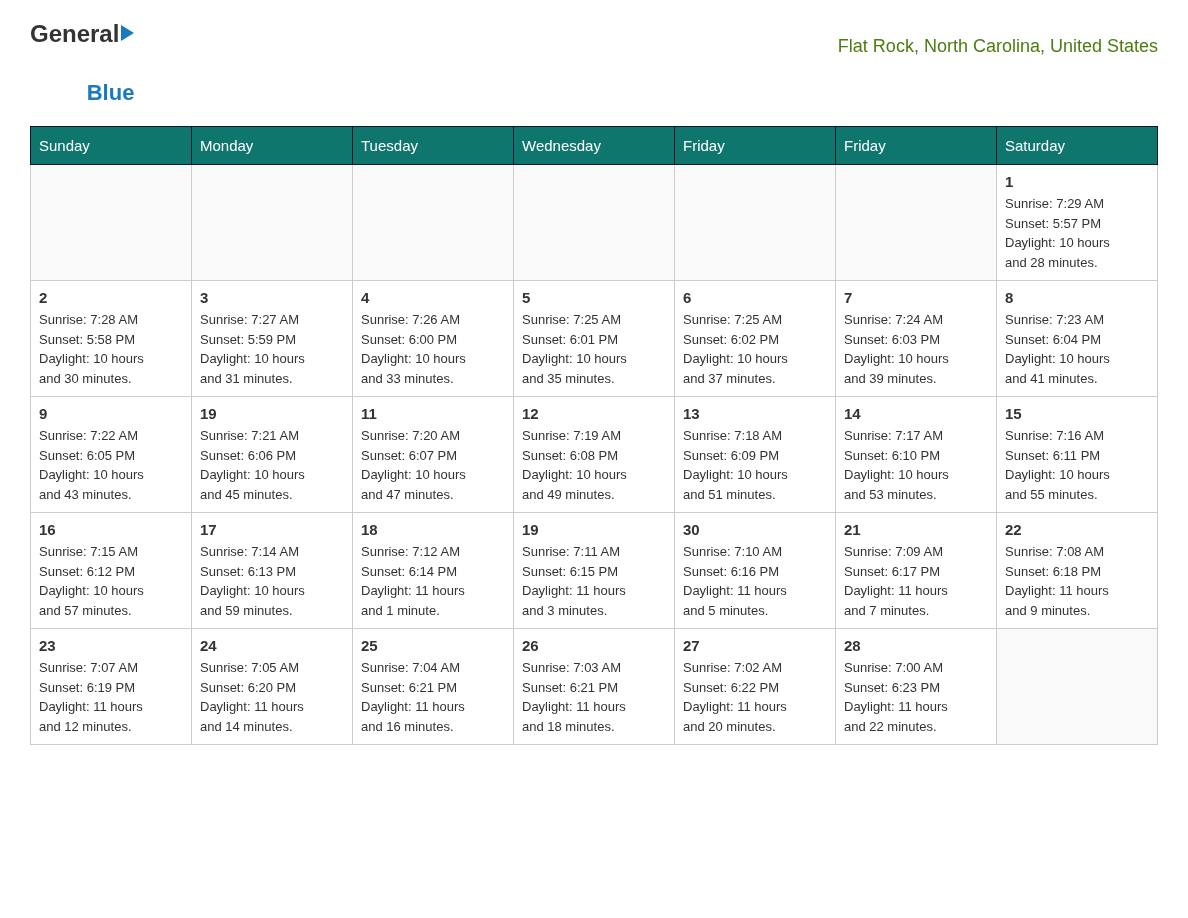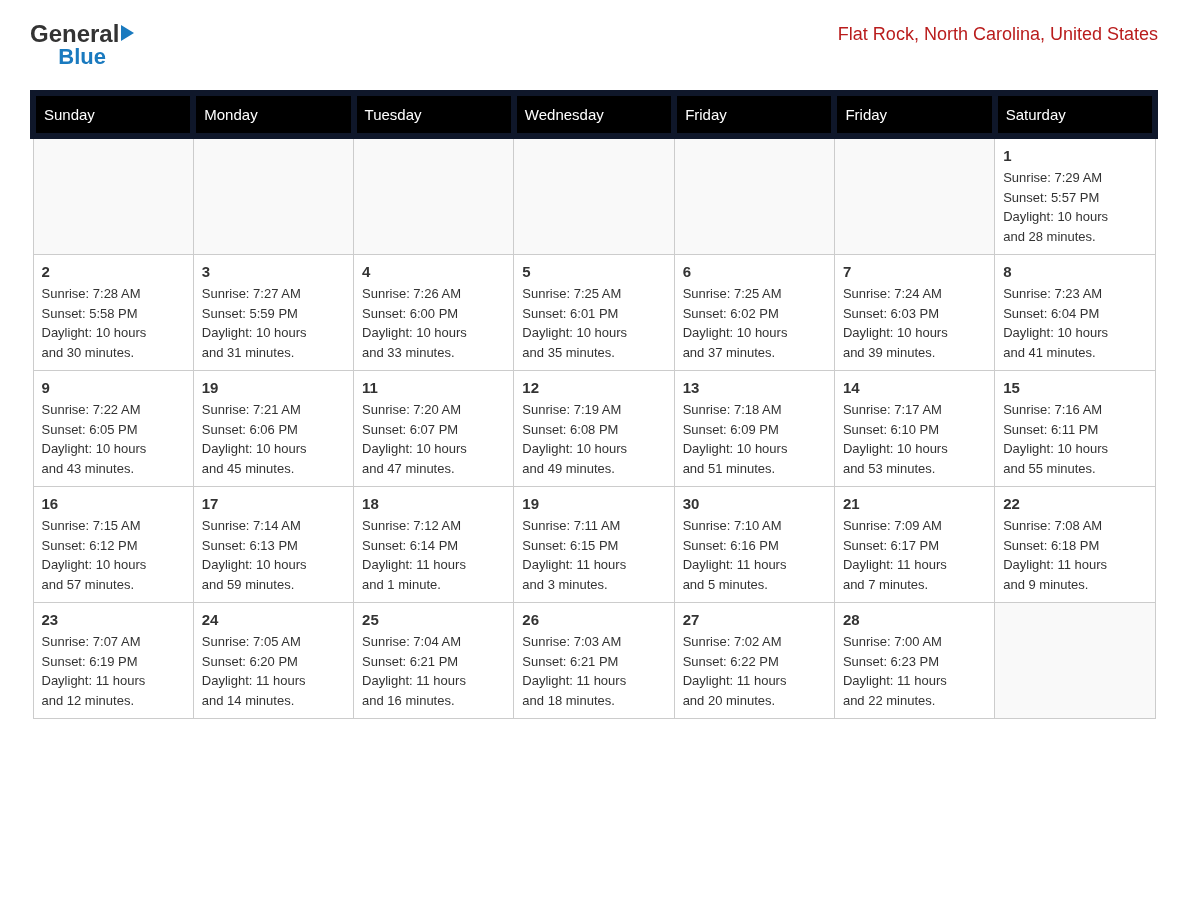--- a/index.html
+++ b/index.html
@@ -11,55 +11,56 @@
     }
     .header {
       display: flex;
       justify-content: space-between;
       align-items: flex-start;
       margin-bottom: 20px;
     }
     .logo {
       display: flex;
       flex-direction: column;
-      align-items: center;
+      align-items: flex-end;
+      gap: 36px;
     }
     .logo-blue {
       color: #1a7abf;
       font-size: 22px;
       font-weight: bold;
       margin-top: -4px;
     }
     .title-section {
       text-align: right;
     }
     .month-title {
       font-size: 48px;
       font-weight: normal;
       color: #222;
       line-height: 1.1;
     }
     .location {
       font-size: 18px;
-      color: #b91c1c;
-      margin-top: 4px;
+      color: #4d7c0f;
+      margin-top: 16px;
     }
     .calendar {
       width: 100%;
       border-collapse: collapse;
       border: 1px solid #ccc;
     }
     .calendar th {
-      background-color: #000000;
+      background-color: #0f766e;
       color: #fff;
       padding: 10px 8px;
       text-align: left;
       font-size: 15px;
       font-weight: normal;
-      border: 6px solid #0f172a;
+      border: 1px solid #0f172a;
     }
     .calendar td {
       border: 1px solid #ccc;
       vertical-align: top;
       padding: 8px;
       width: calc(100% / 7);
       min-height: 100px;
     }
     .day-number {
       font-size: 15px;

